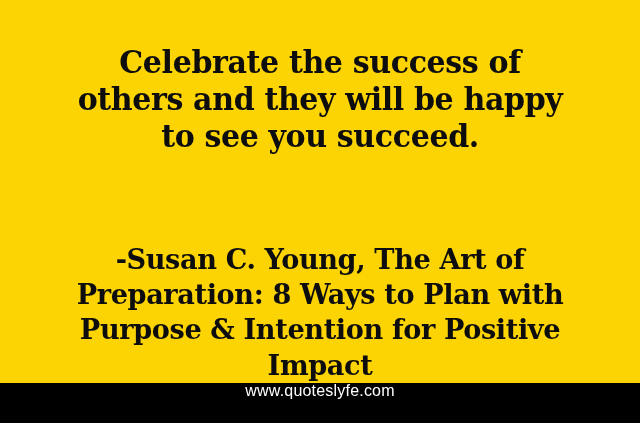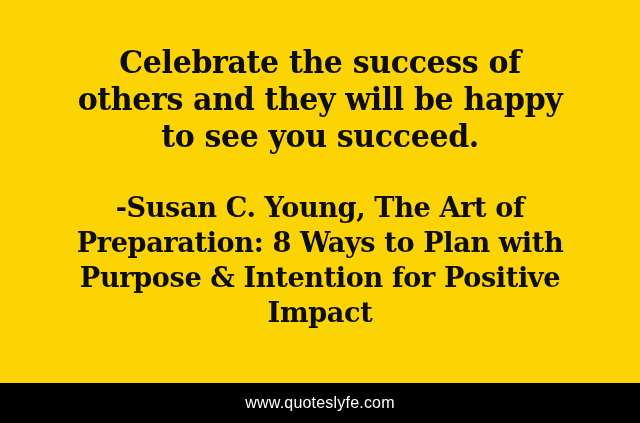--- a/index.html
+++ b/index.html
@@ -20,21 +20,21 @@
     background: #FCD303;
     box-sizing: border-box;
     display: flex;
     flex-direction: column;
   }
   .card-body {
     flex: 1 1 auto;
     display: flex;
     flex-direction: column;
     align-items: center;
-    justify-content: flex-start;
+    justify-content: space-between;
     padding: 44px 62px 0 62px;
     box-sizing: border-box;
   }
   .quote-text {
     margin: 0;
     color: #0d0d0d;
     font-family: "DejaVu Serif", "Liberation Serif", serif;
     font-weight: bold;
     font-size: 31px;
     line-height: 1.20;
@@ -55,21 +55,20 @@
     letter-spacing: -0.4px;
     width: 100%;
     transform: scaleX(0.97);
     transform-origin: center top;
   }
   .site-footer {
     flex: 0 0 auto;
     height: 40px;
     background: #000000;
     display: flex;
-    align-items: center;
     justify-content: center;
   }
   .footer-url {
     color: #ffffff;
     font-family: "Liberation Sans", sans-serif;
     font-weight: normal;
     font-size: 16px;
     letter-spacing: 0.2px;
     line-height: 1;
   }

